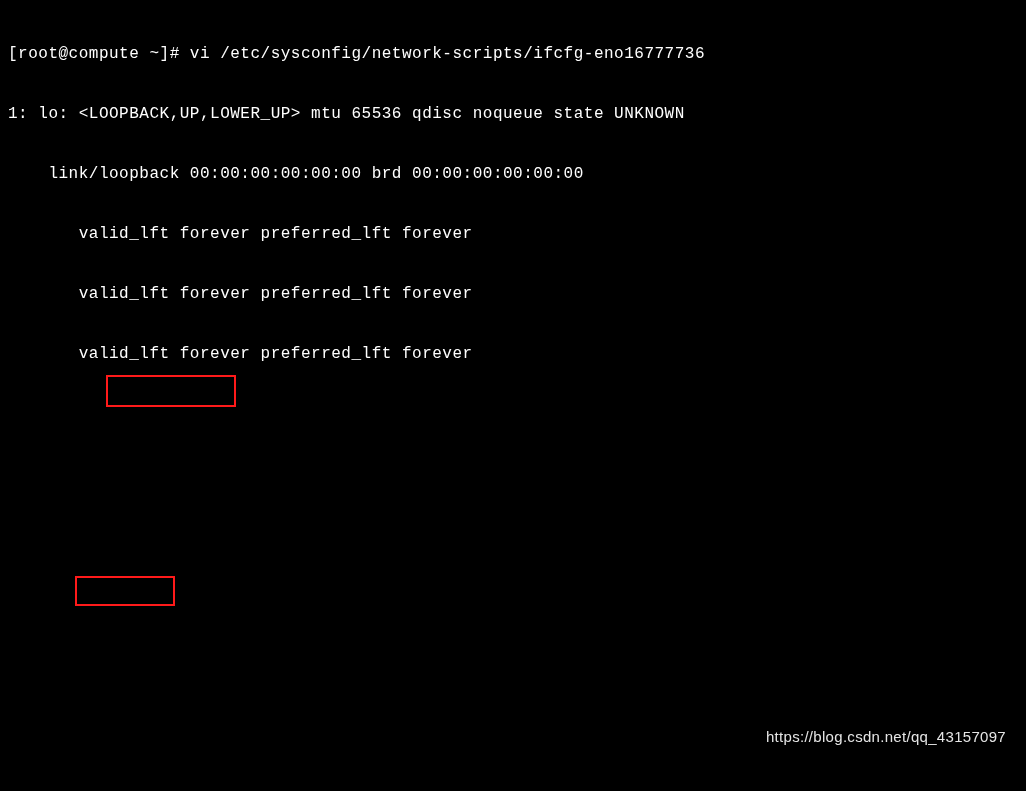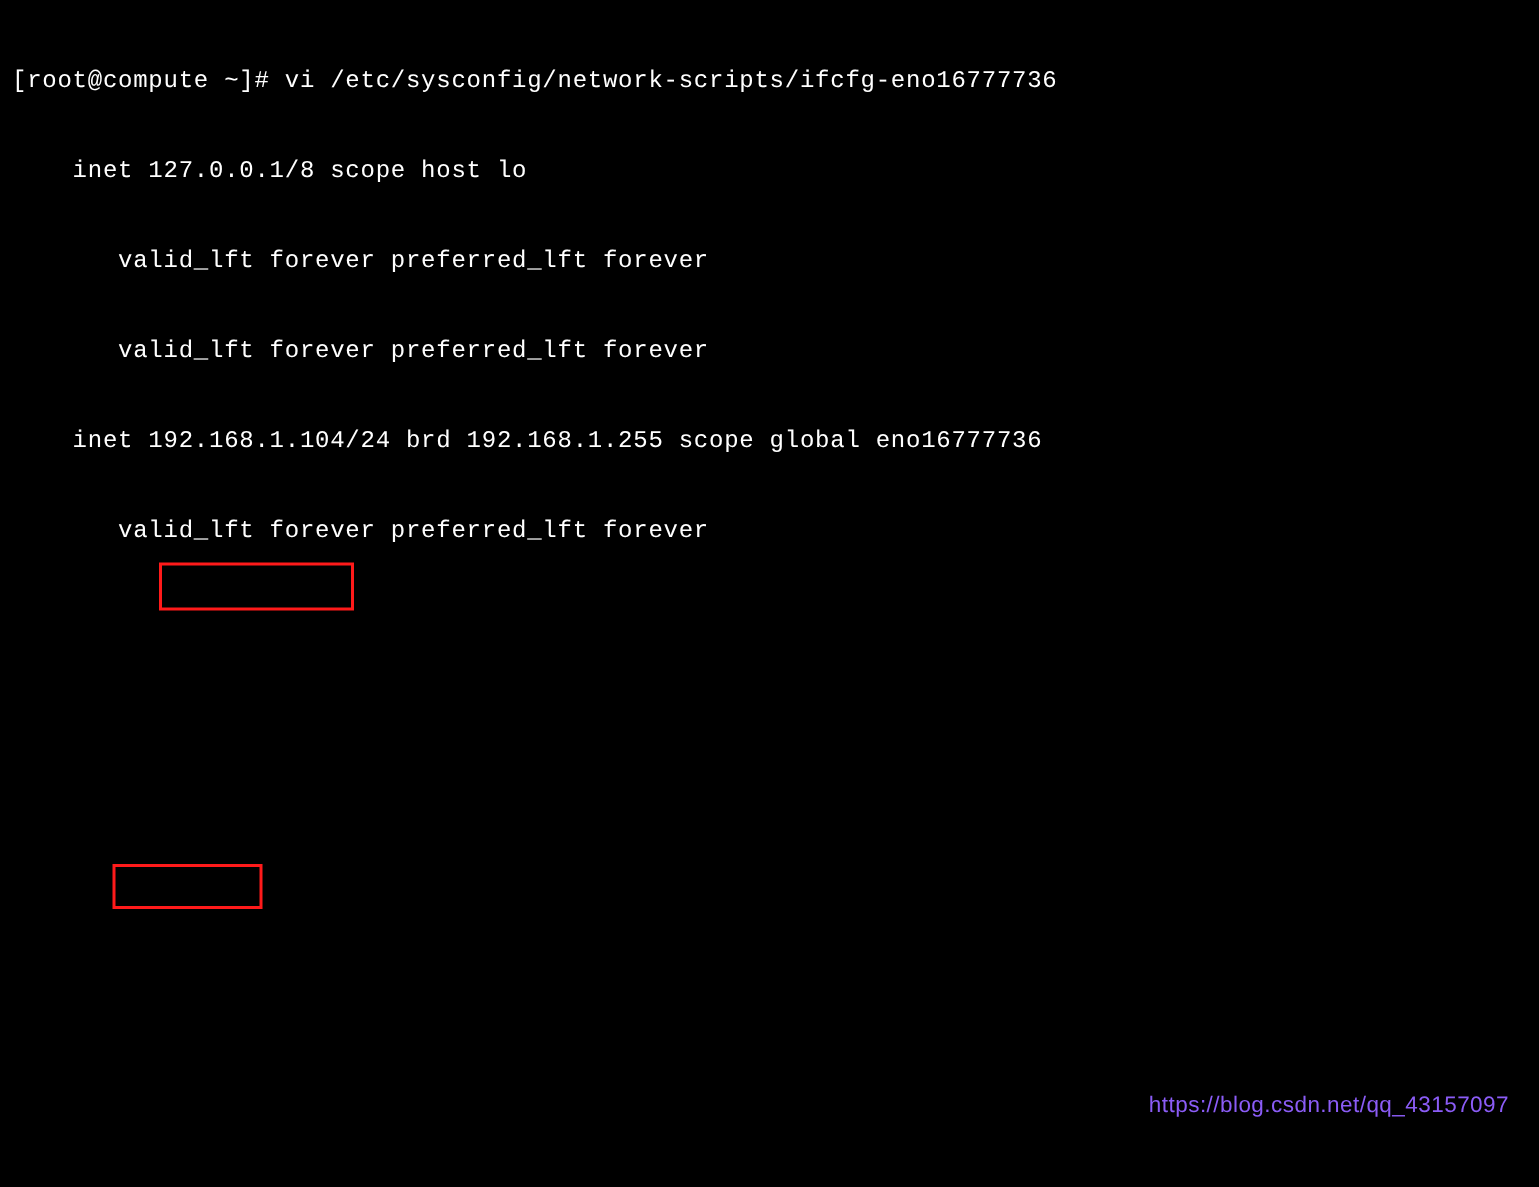--- a/index.html
+++ b/index.html
@@ -22,42 +22,42 @@
     padding: 4px 8px 0 8px;
     position: relative;
     white-space: pre;
     letter-spacing: 0.5px;
   }
   .line { display: block; min-height: 20px; }
   .watermark {
     position: absolute;
     right: 20px;
     bottom: 12px;
-    color: #8b5cf6;
+    color: #e5e5e5;
     font-family: Arial, sans-serif;
     font-size: 15px;
     letter-spacing: 0.3px;
     white-space: nowrap;
   }
   .redbox {
     position: absolute;
     border: 2px solid #ff1a1a;
     background: transparent;
     pointer-events: none;
   }
 </style>
 </head>
 <body>
 
 <div class="terminal">
   <span class="line">[root@compute ~]# vi /etc/sysconfig/network-scripts/ifcfg-eno16777736</span>
-  <span class="line">    inet 127.0.0.1/8 scope host lo</span>
+  <span class="line">1: lo: &lt;LOOPBACK,UP,LOWER_UP&gt; mtu 65536 qdisc noqueue state UNKNOWN</span>
+  <span class="line">    link/loopback 00:00:00:00:00:00 brd 00:00:00:00:00:00</span>
   <span class="line">       valid_lft forever preferred_lft forever</span>
   <span class="line">       valid_lft forever preferred_lft forever</span>
-  <span class="line">    inet 192.168.1.104/24 brd 192.168.1.255 scope global eno16777736</span>
   <span class="line">       valid_lft forever preferred_lft forever</span>
   
   
   
   
   
   
   
   
   

